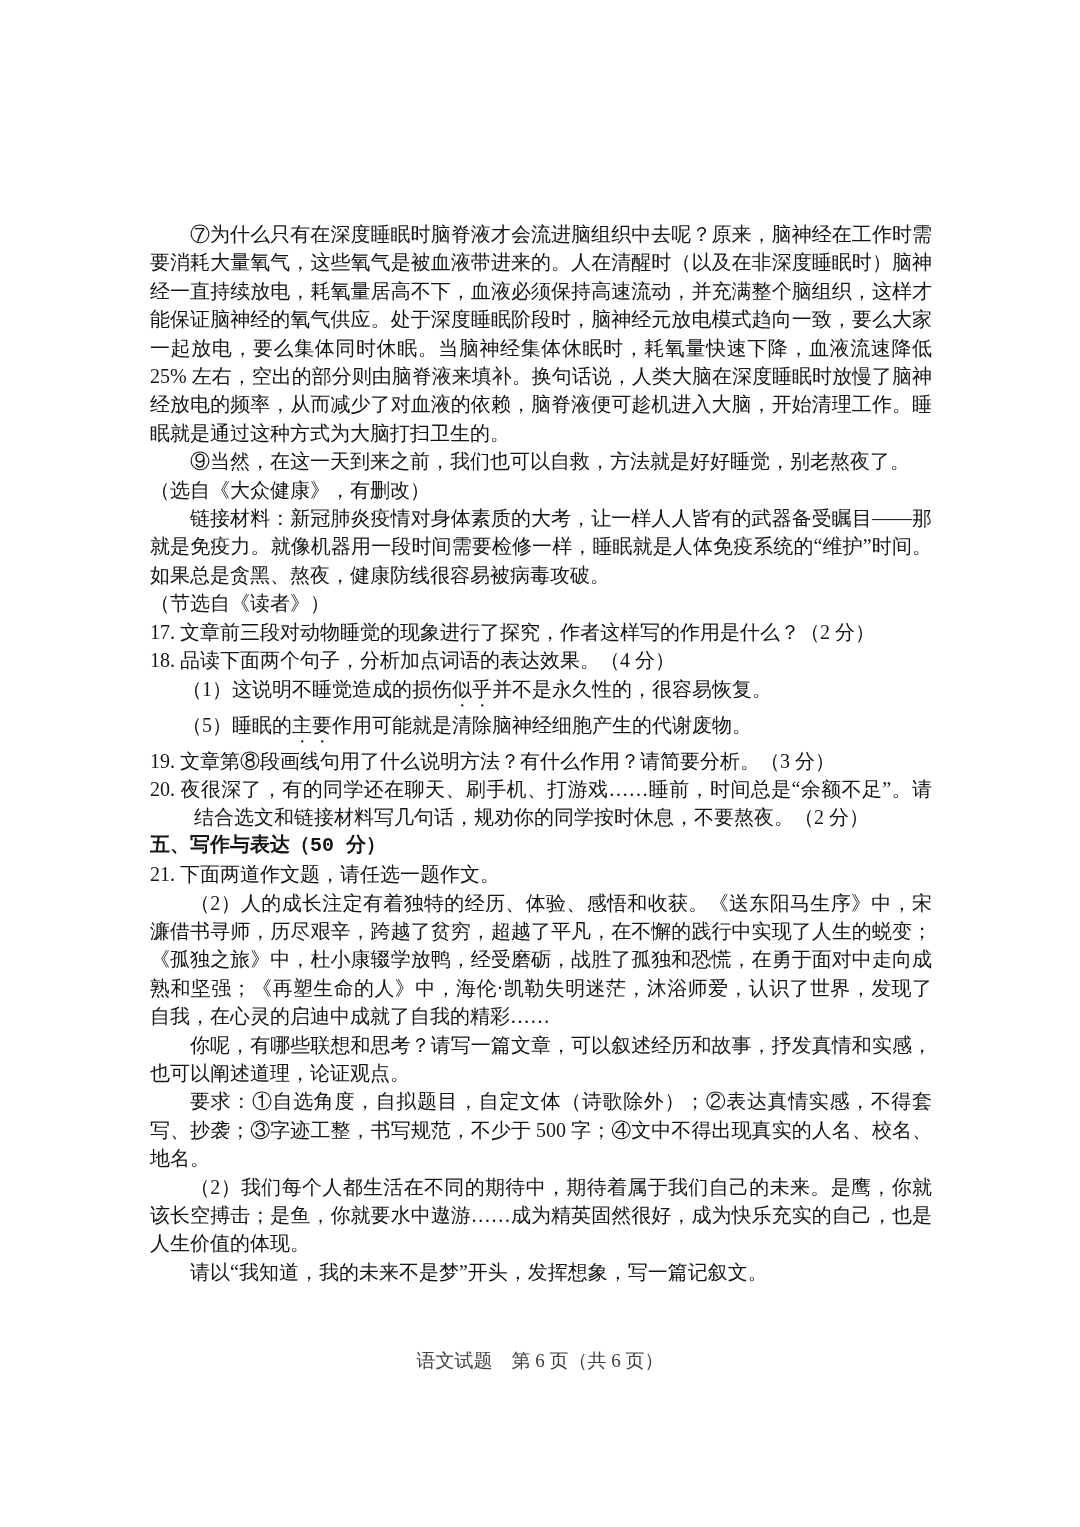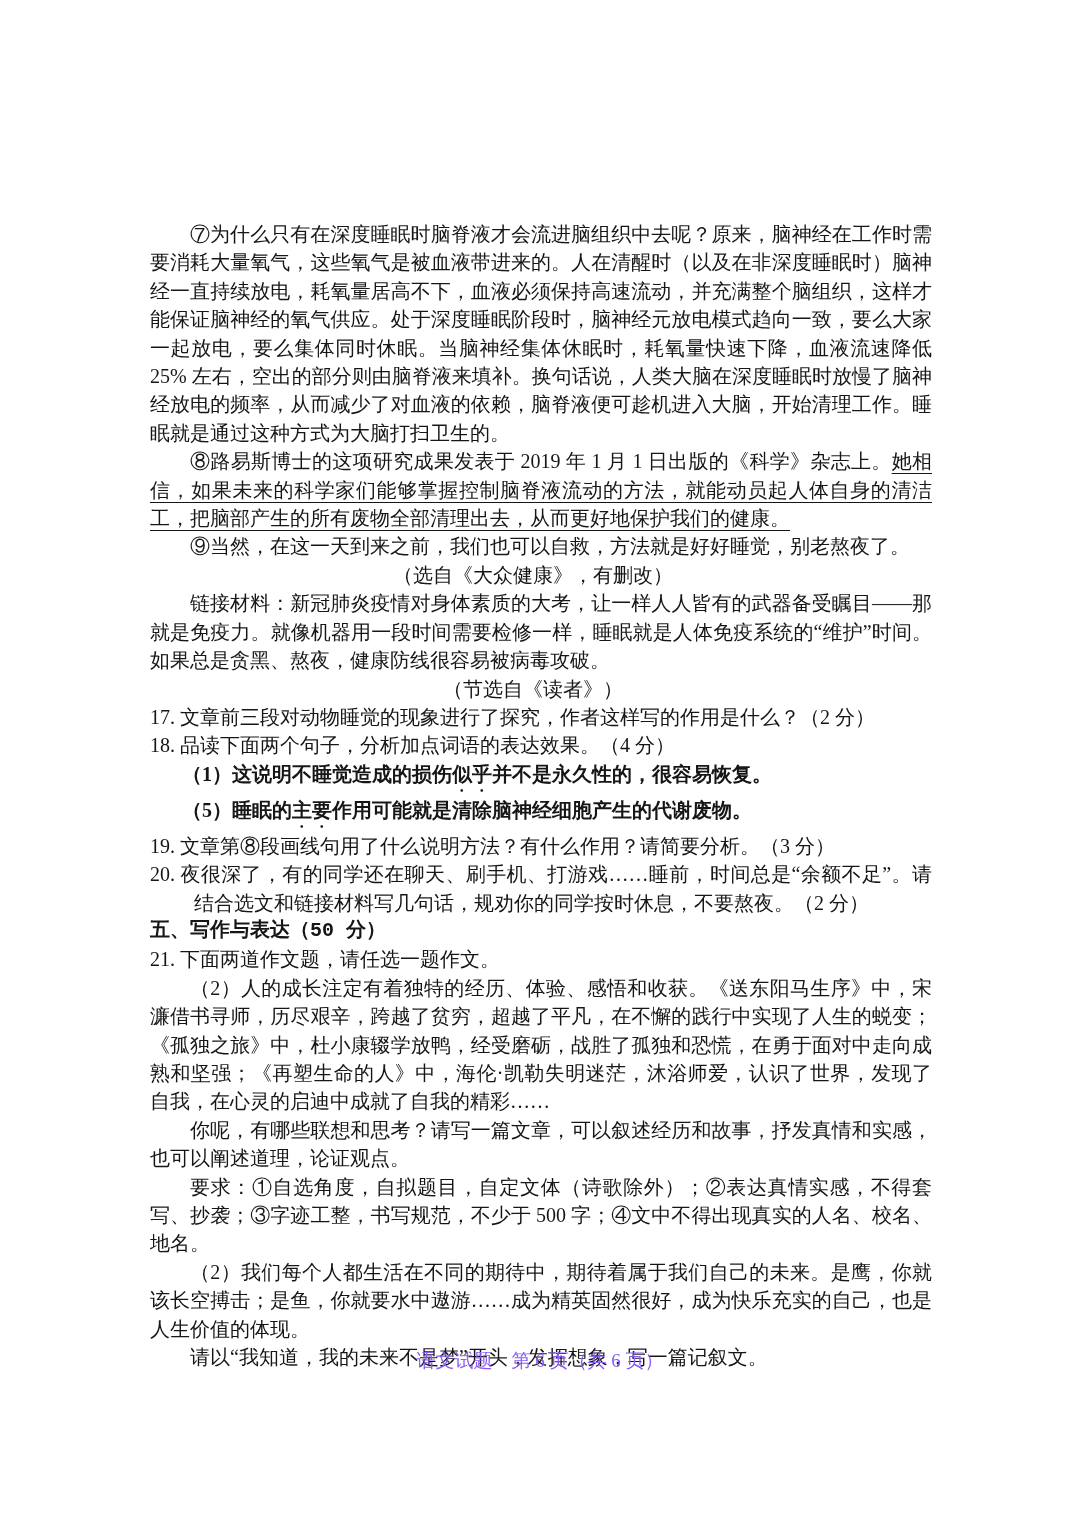--- a/index.html
+++ b/index.html
@@ -21,22 +21,22 @@
     line-height: 28.4px;
     text-align: justify;
     margin-top: 48px;
   }
   p { margin: 0; padding: 0; }
   .para { text-indent: 2em; }
   .q {
     padding-left: 2.2em;
     text-indent: -2.2em;
   }
-  .sub { margin-left: 32px; font-weight: bold; }
-  .right { text-align: center; padding-right: 16px; }
+  .sub { margin-left: 32px; }
+  .right { text-align: left; padding-right: 16px; }
   .sect-head {
     font-family: Liberation Mono, monospace;
     font-weight: bold;
   }
   .ul {
     text-decoration: underline;
     text-underline-offset: 5px;
     text-decoration-thickness: 1.2px;
   }
   .em-dot {
@@ -49,31 +49,30 @@
     font-family: "Liberation Sans", "DejaVu Sans", sans-serif;
     font-weight: normal;
   }
   .footer {
     position: absolute;
     top: 1348px;
     left: 0;
     width: 100%;
     text-align: center;
     font-size: 19px;
-    color: #8b5cf6;
+    color: #404040;
   }
 </style>
 </head>
 <body>
 
 <div class="page">
   <div class="content">
 
     <p class="para">⑦为什么只有在深度睡眠时脑脊液才会流进脑组织中去呢？原来，脑神经在工作时需要消耗大量氧气，这些氧气是被血液带进来的。人在清醒时（以及在非深度睡眠时）脑神经一直持续放电，耗氧量居高不下，血液必须保持高速流动，并充满整个脑组织，这样才能保证脑神经的氧气供应。处于深度睡眠阶段时，脑神经元放电模式趋向一致，要么大家一起放电，要么集体同时休眠。当脑神经集体休眠时，耗氧量快速下降，血液流速降低 25% 左右，空出的部分则由脑脊液来填补。换句话说，人类大脑在深度睡眠时放慢了脑神经放电的频率，从而减少了对血液的依赖，脑脊液便可趁机进入大脑，开始清理工作。睡眠就是通过这种方式为大脑打扫卫生的。</p>
-    <p class="para"><span>⑧路易斯博士的这项研究成果发表于 2019 年 1 月 1 日出版的《科学》杂志上。</span><span class="ul">她相信，如果未来的科学家们能够掌握控制脑脊液流动的方法，就能动员起人体自身的清洁工，把脑部产生的所有废物全部清理出去，从而更好地保护我们的健康。</span></p>
     <p class="para">⑨当然，在这一天到来之前，我们也可以自救，方法就是好好睡觉，别老熬夜了。</p>
     <p class="right">（选自《大众健康》，有删改）</p>
     <p class="para"><span class="b-label">链接材料：</span><span>新冠肺炎疫情对身体素质的大考，让一样人人皆有的武器备受瞩目——那就是免疫力。就像机器用一段时间需要检修一样，睡眠就是人体免疫系统的“维护”时间。如果总是贪黑、熬夜，健康防线很容易被病毒攻破。</span></p>
     <p class="right">（节选自《读者》）</p>
 
     <p class="q">17. 文章前三段对动物睡觉的现象进行了探究，作者这样写的作用是什么？（2 分）</p>
     <p class="q">18. 品读下面两个句子，分析加点词语的表达效果。（4 分）</p>
     <p class="sub"><span>（1）这说明不睡觉造成的损伤</span><span class="em-dot">似乎</span><span>并不是永久性的，很容易恢复。</span></p>
     <p class="sub"><span>（5）睡眠的</span><span class="em-dot">主要</span><span>作用可能就是清除脑神经细胞产生的代谢废物。</span></p>
     <p class="q">19. 文章第⑧段画线句用了什么说明方法？有什么作用？请简要分析。（3 分）</p>

